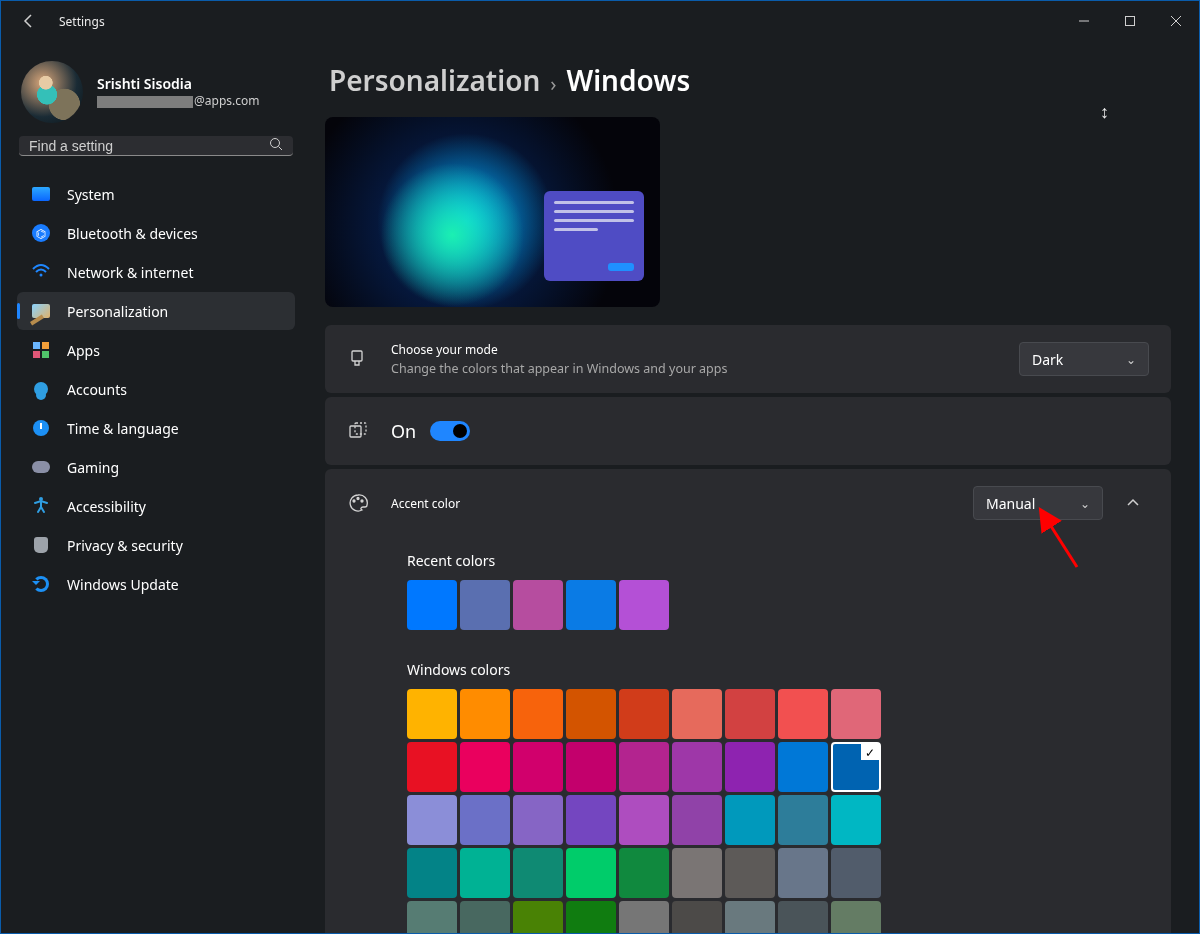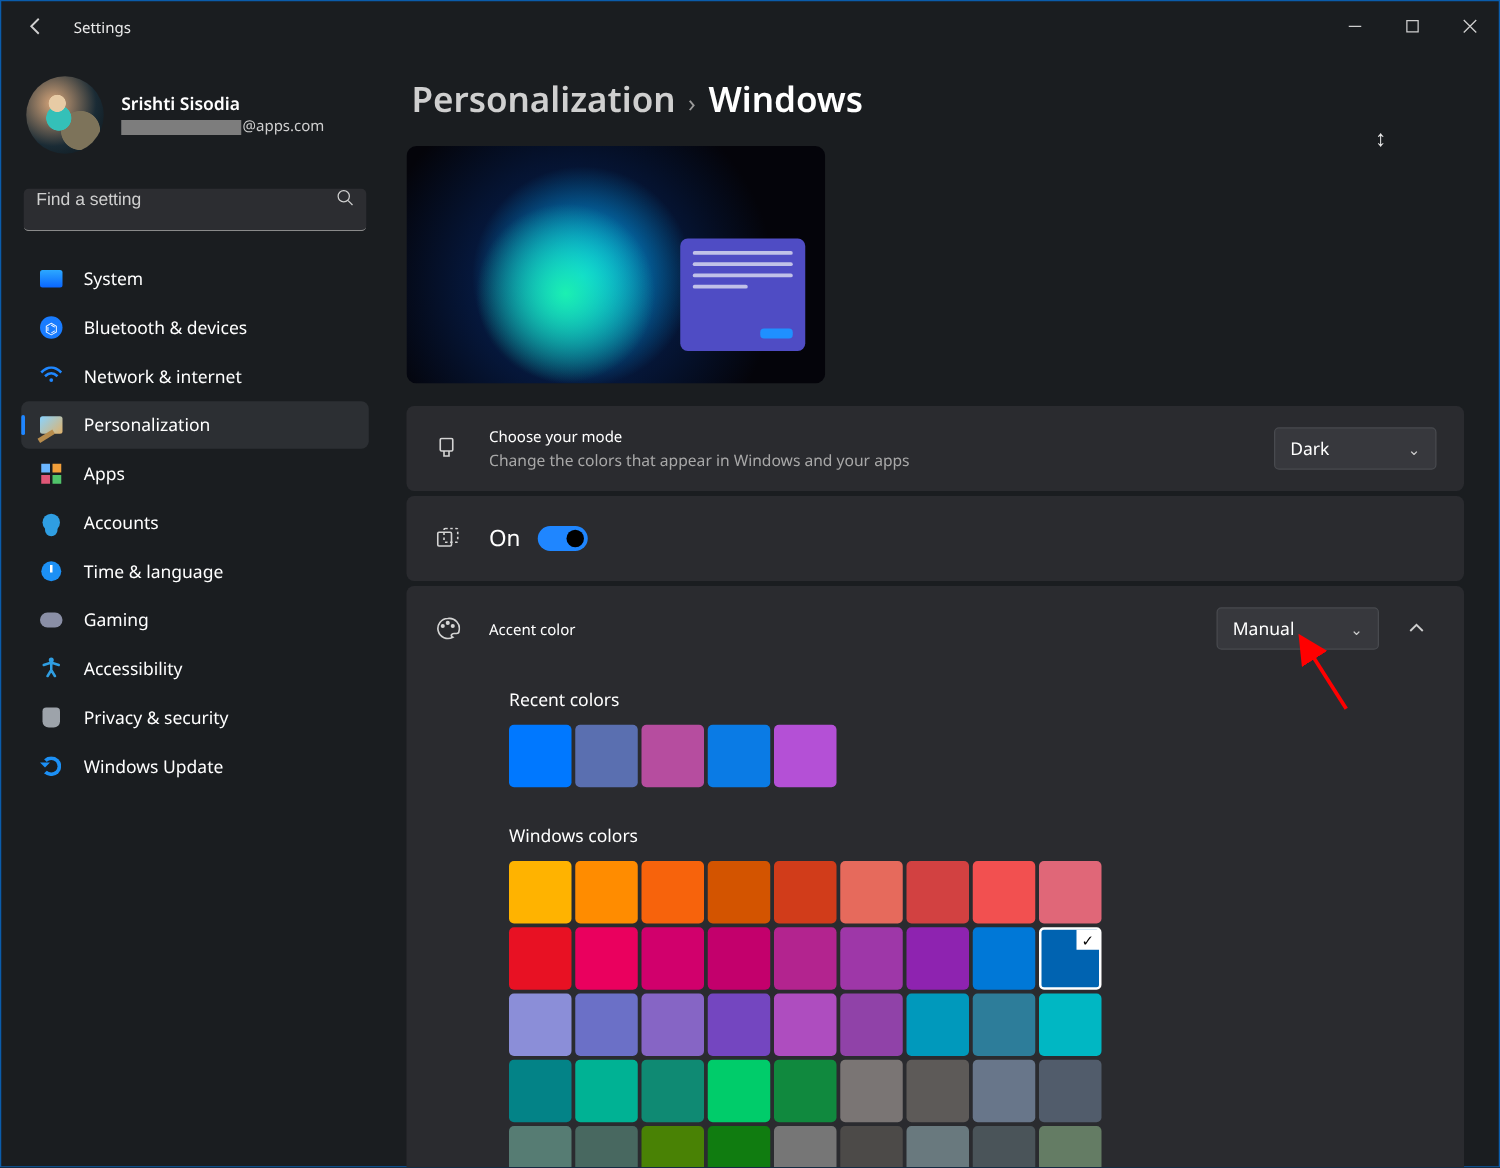--- a/index.html
+++ b/index.html
@@ -54,21 +54,21 @@
   
   .sidebar {
     width: 310px;
     padding: 15px 10px 10px 10px;
     display:flex;
     flex-direction:column;
   }
   .user-block {
     display:flex;
     align-items:center;
-    padding: 5px 10px 28px 10px;
+    padding: 5px 10px 13px 10px;
   }
   .avatar {
     width:62px; height:62px; border-radius:50%;
     background: radial-gradient(circle at 35% 35%, #d8a67a 0%, #1a2b35 60%, #0a1115 100%);
     position:relative; overflow:hidden; flex:none;
   }
   .avatar::after{
     content:""; position:absolute; inset:0;
     background:
       radial-gradient(circle at 40% 35%, #e7cba5 12%, transparent 13%),
@@ -82,22 +82,22 @@
     display:inline-block; width:96px; height:12px;
     background:#7d7d7d; vertical-align:middle; margin-right:1px;
   }
 
   .search {
     margin: 0 8px 18px 8px;
     background: #2c2d31;
     border: none;
     border-bottom: 1px solid #8a8a8a;
     border-radius: 4px;
-    height: 34px;
-    display:flex; align-items:flex-start; padding:0 10px;
+    height: 20px;
+    display:flex; align-items:center; padding:0 10px;
   }
   .search input {
     flex:1; background:transparent; border:none; outline:none;
     color:#fff; font-size:14px;
   }
   .search input::placeholder { color:#cfcfcf; }
   .search .srch-icon { color:#cfcfcf; font-size:14px; }
 
   .nav { list-style:none; }
   .nav li {

